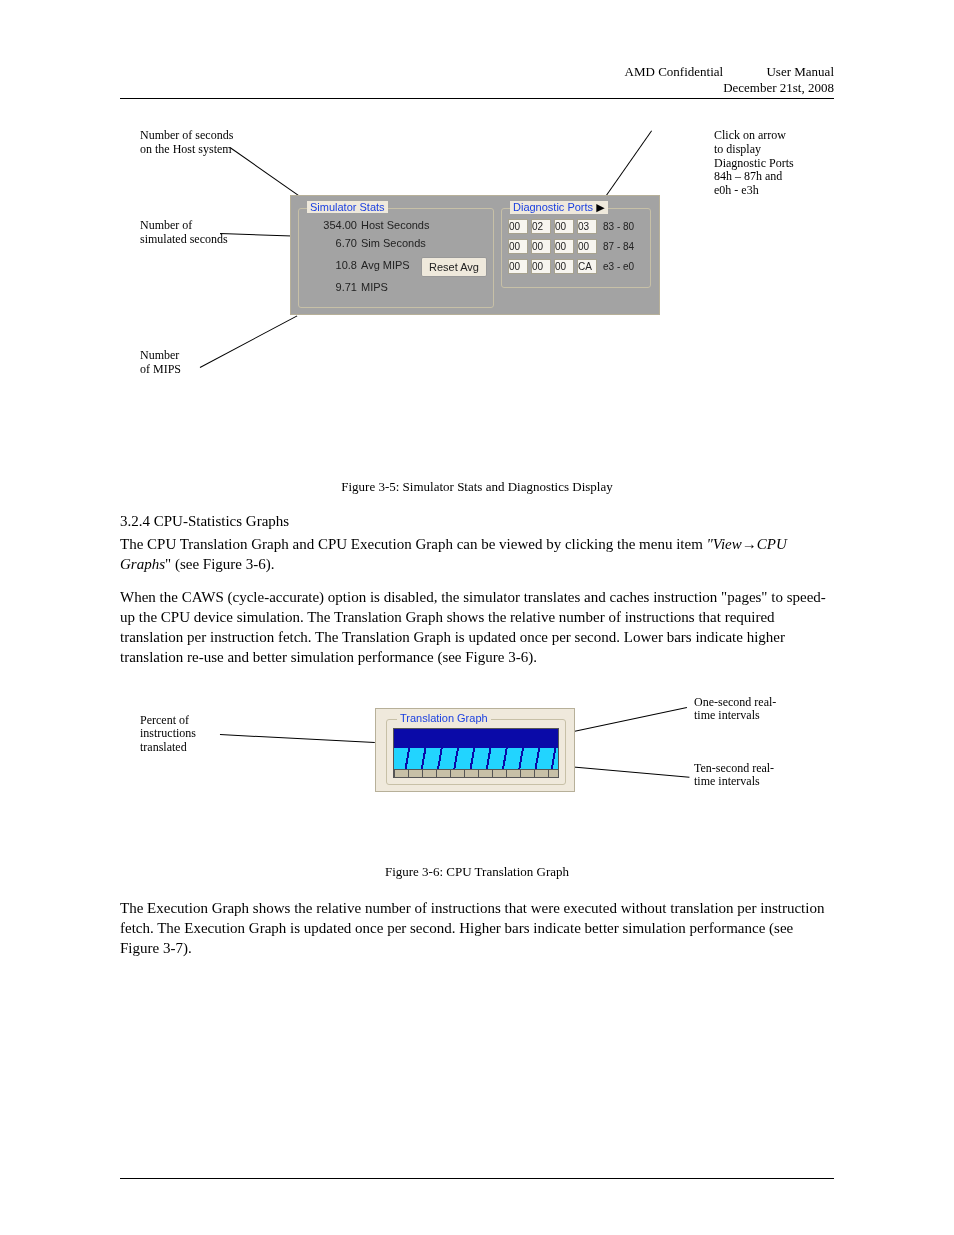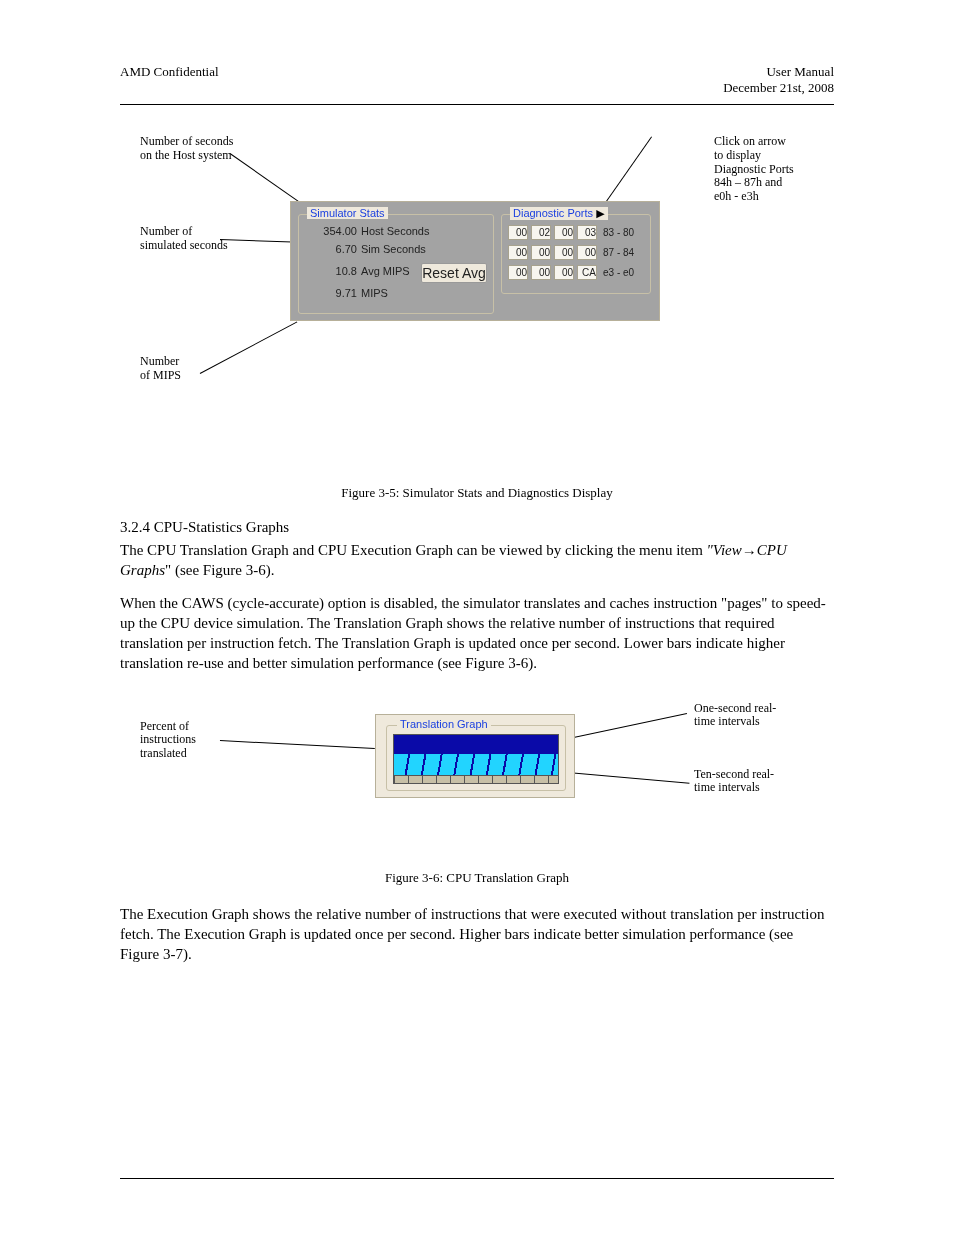--- a/index.html
+++ b/index.html
@@ -17,23 +17,23 @@
     min-height: 1235px;
     position: relative;
   }
   .hr-top, .hr-bot {
     border: none;
     border-top: 1px solid #000;
     margin: 0 0 8px 0;
   }
   .header-row {
     display: flex;
-    justify-content: space-between;
+    justify-content: flex-end;
     font-size: 13px;
-    margin-bottom: 8px;
+    margin-bottom: 2px;
   }
   .section-num {
     font-size: 15px;
     margin: 14px 0 4px 0;
   }
   .section-text {
     font-size: 15px;
     line-height: 1.35;
     margin-bottom: 6px;
   }
@@ -77,31 +77,31 @@
   .reset-btn {
     position: absolute;
     right: 6px;
     top: 48px;
     width: 66px;
     height: 20px;
     background: #efe9dc;
     border: 1px solid #999;
     border-radius: 2px;
     font-family: Tahoma, Arial;
-    font-size: 14px;
+    font-size: 11px;
     text-align: center;
     line-height: 18px;
   }
   .port-row { position: absolute; left: 6px; display: flex; gap: 3px; align-items: center; }
   .port-cell {
     width: 20px; height: 15px;
     background: #f7f5ef;
     border: 1px solid #a7a28e;
     font-size: 10px;
-    text-align: right;
+    text-align: left;
     line-height: 14px;
   }
   .port-lbl { font-size: 10px; margin-left: 3px; }
   .panel-outer { position: relative; }
   .callout-label {
     position: absolute;
     font-family: "Times New Roman", serif;
     font-size: 12px;
     color: #000;
     line-height: 1.15;

